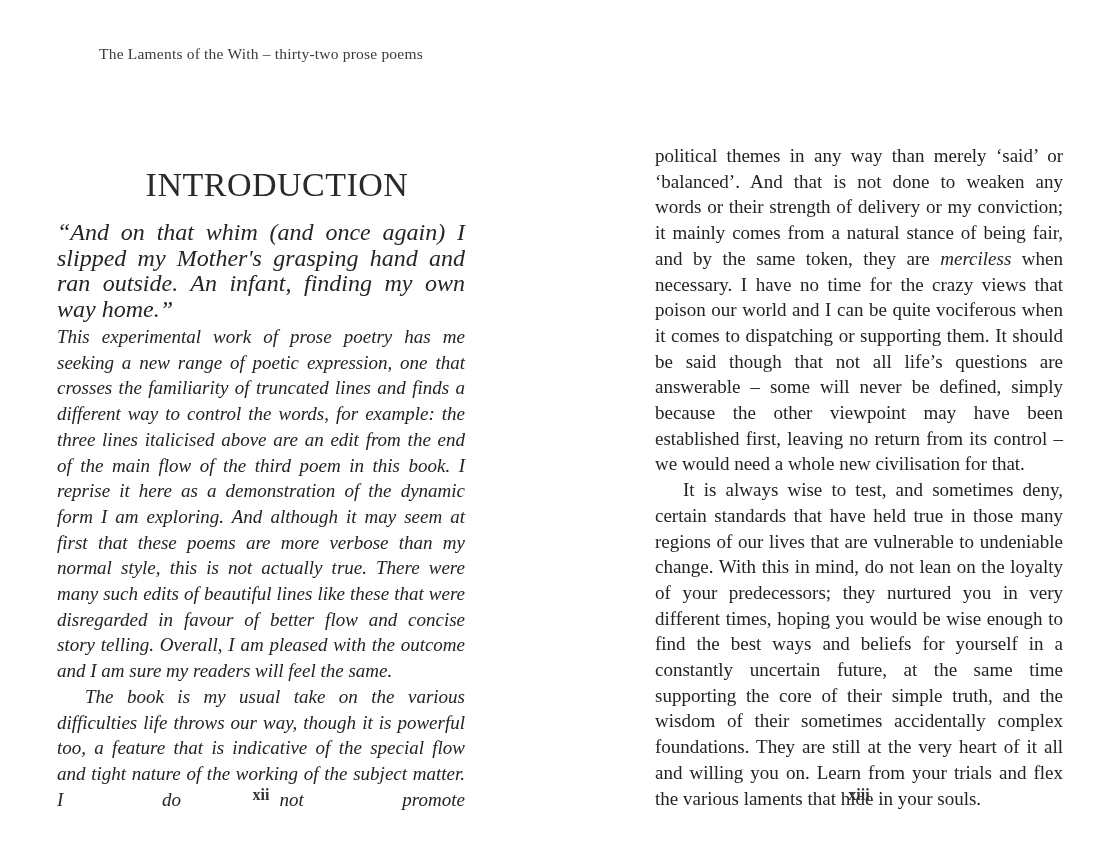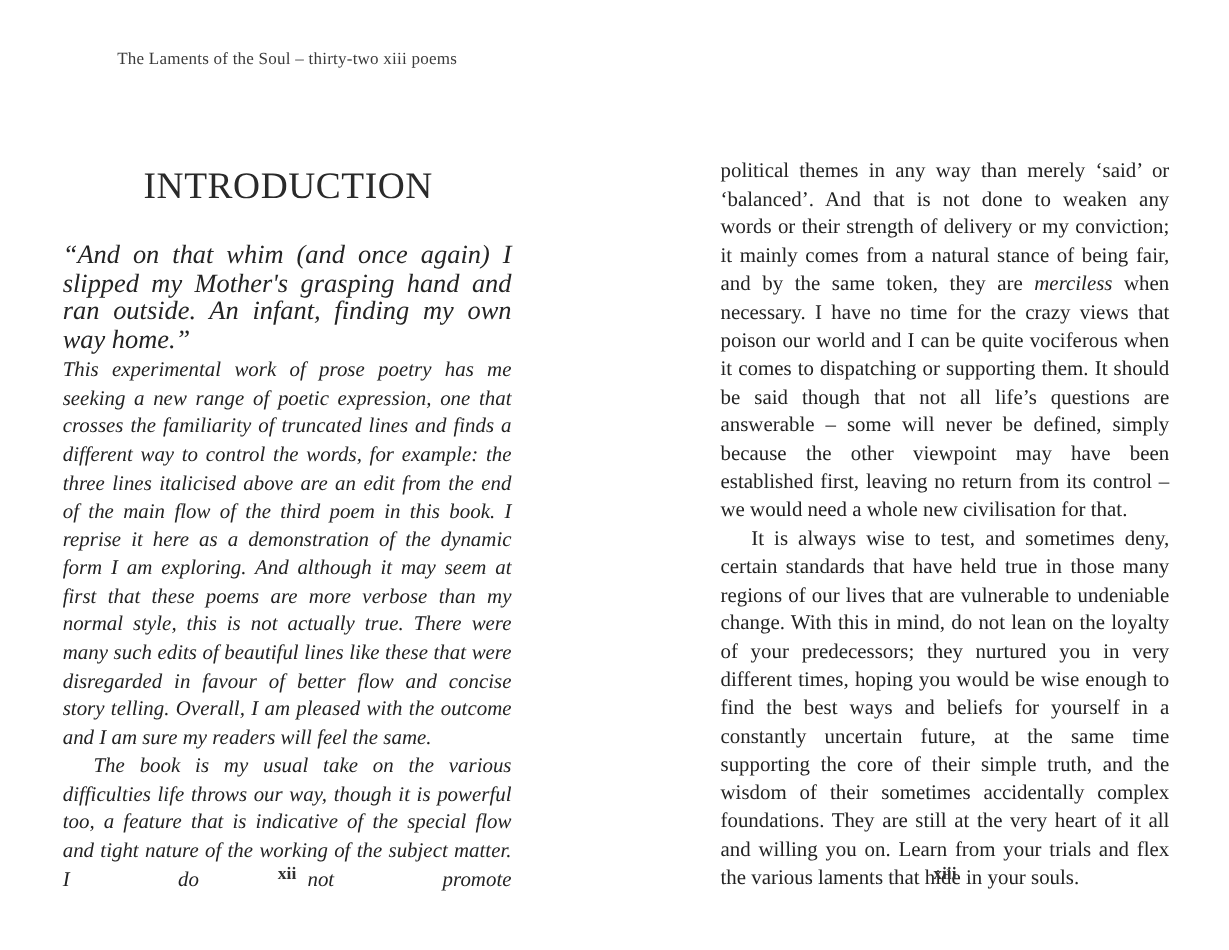--- a/index.html
+++ b/index.html
@@ -34,21 +34,21 @@
     font-size: 15.5px;
     color: #3a3a3a;
     letter-spacing: 0.2px;
     white-space: nowrap;
   }
   .chapter-title {
     position: absolute;
     top: 150px;
     left: 0;
     width: 100%;
-    margin: 1px;
+    margin: 16px;
     text-align: center;
     font-size: 34px;
     font-weight: normal;
     letter-spacing: 0.5px;
     color: #2a2a2a;
   }
   .epigraph {
     position: absolute;
     top: 220px;
     left: 0;
@@ -88,21 +88,21 @@
     font-weight: bold;
   }
   .em { font-style: italic; }
 </style>
 </head>
 <body>
 
 <div class="spread">
 
   <section class="page-column page-left">
-    <div class="running-header">The Laments of the Soul – thirty-two xiii poems</div>
+    <div class="running-header">The Laments of the With – thirty-two prose poems</div>
     <h1 class="chapter-title">INTRODUCTION</h1>
     <p class="epigraph">“And on that whim (and once again) I slipped my Mother's grasping hand and ran outside. An infant, finding my own way home.”</p>
     <div class="body-block body-left">
       <p>This experimental work of prose poetry has me seeking a new range of poetic expression, one that crosses the familiarity of truncated lines and finds a different way to control the words, for example: the three lines italicised above are an edit from the end of the main flow of the third poem in this book. I reprise it here as a demonstration of the dynamic form I am exploring. And although it may seem at first that these poems are more verbose than my normal style, this is not actually true. There were many such edits of beautiful lines like these that were disregarded in favour of better flow and concise story telling. Overall, I am pleased with the outcome and I am sure my readers will feel the same.</p>
       <p class="indent continues">The book is my usual take on the various difficulties life throws our way, though it is powerful too, a feature that is indicative of the special flow and tight nature of the working of the subject matter. I do not promote</p>
     </div>
     <div class="folio">xii</div>
   </section>
 
   <section class="page-column page-right">

